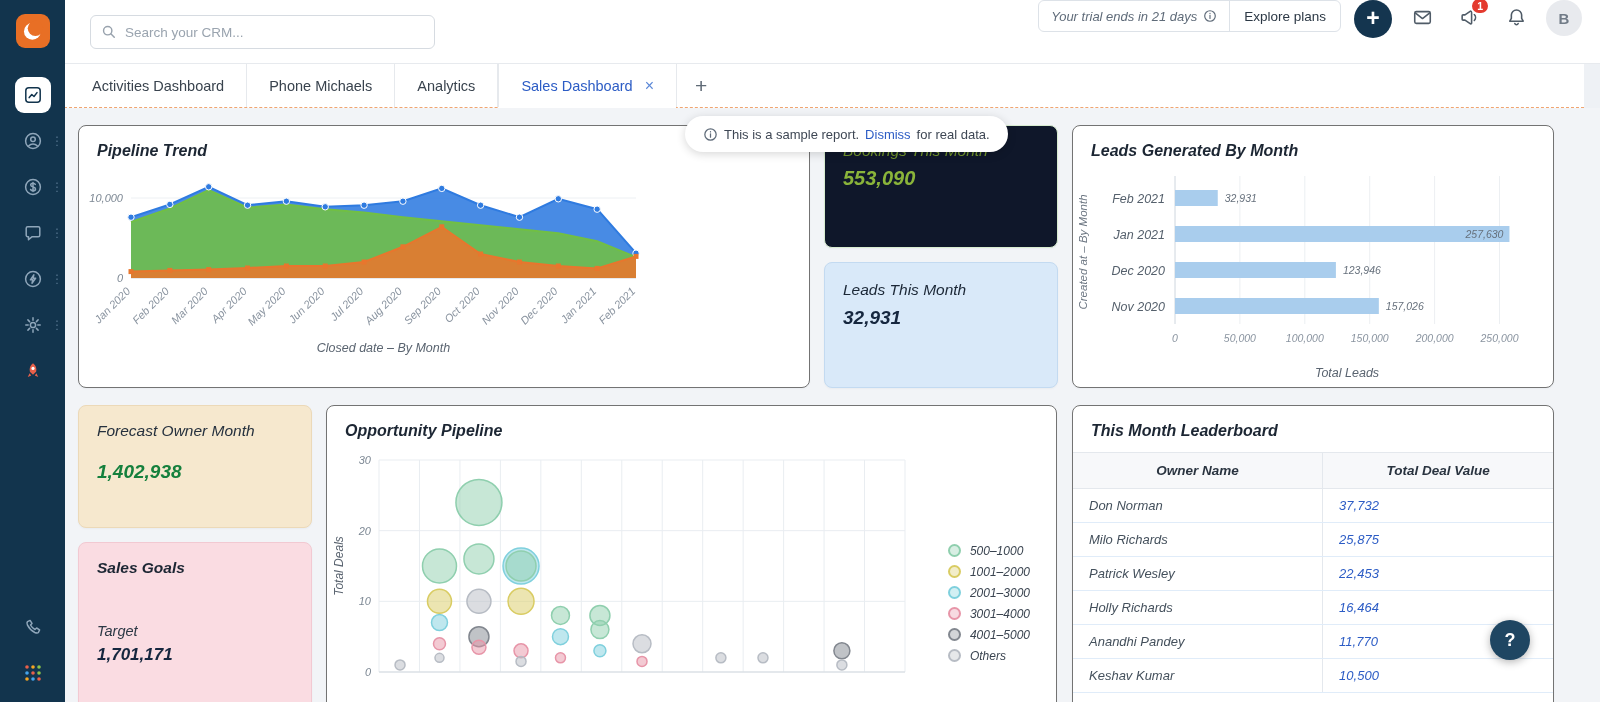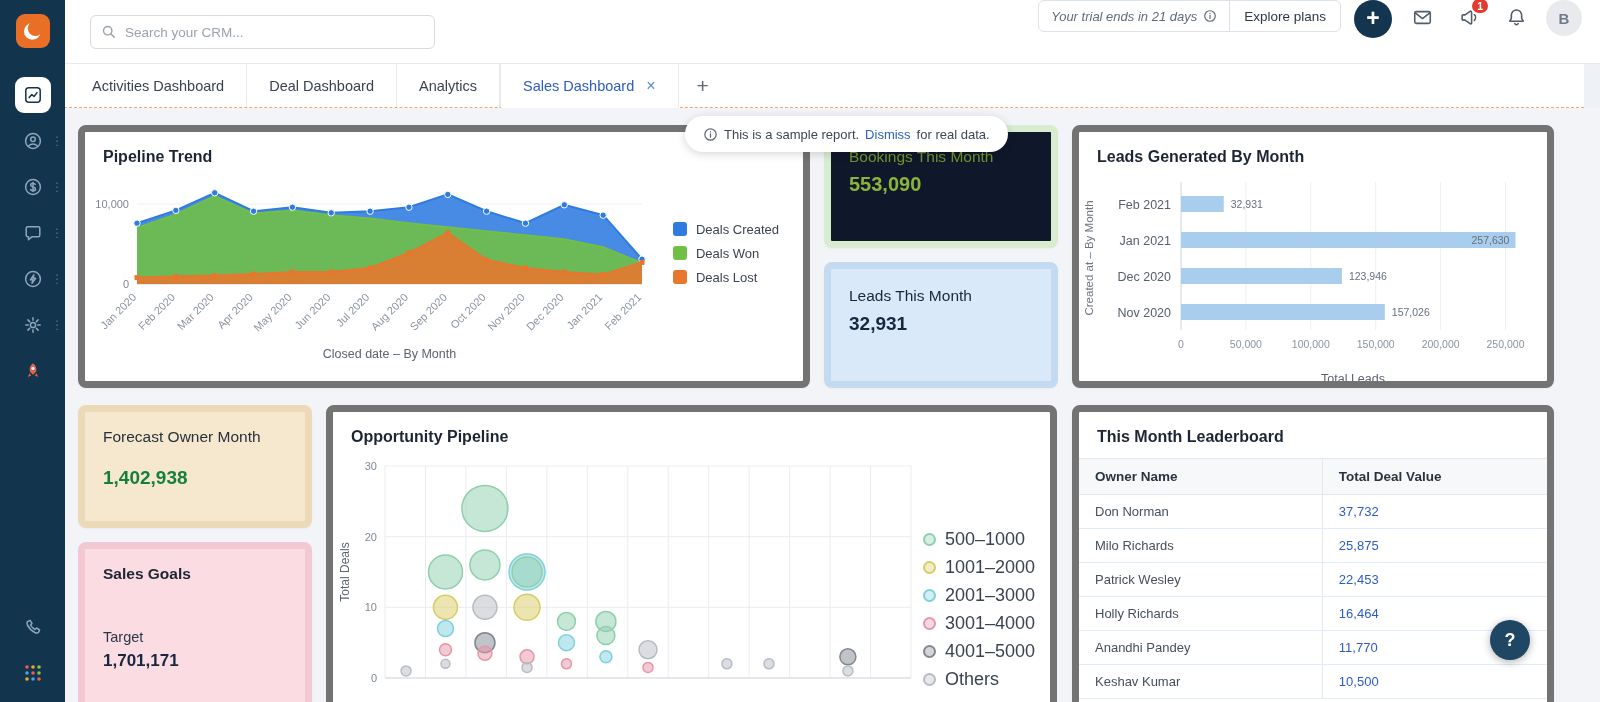--- a/index.html
+++ b/index.html
@@ -33,21 +33,21 @@
   
   .tabbar { position:absolute; left:49px; top:64px; width:1535px; height:44px; background:#fff; border-bottom:1px dashed #f0a571; z-index:25; display:flex; align-items:stretch; padding-left:21px; }
   .tab { position:relative; display:flex; align-items:center; padding:0 22px; font-size:14.5px; color:#39434e; border-right:1px solid #e6e9ed; cursor:pointer; white-space:nowrap; }
   .tab.active { color:#2c5cc5; border-left:1px solid #e6e9ed; background:#fff; }
   .tab.active::after { content:''; position:absolute; left:0; right:0; bottom:-1px; height:1px; background:#fff; }
   .tab-close { margin-left:12px; font-size:16px; color:#5b87d7; cursor:pointer; line-height:1; }
   .tab-add { display:flex; align-items:center; padding:0 18px; font-size:21px; color:#5f6a76; cursor:pointer; }
 
   
   main { position:absolute; left:65px; top:108px; width:1535px; height:594px; background:#f2f4f7; }
-  .card { position:absolute; background:#fff; border:7px solid #737373; border-radius:8px; box-shadow:0 1px 2px rgba(24,50,71,.04); overflow:hidden; }
+  .card { position:absolute; background:#fff; border:1px solid #737373; border-radius:8px; box-shadow:0 1px 2px rgba(24,50,71,.04); overflow:hidden;font-style:italic; }
   .card-title { font-size:16px; font-weight:bold; color:#1c2633; padding:16px 18px 6px; }
 
   .banner { position:absolute; left:620px; top:8px; height:36px; background:#fff; border-radius:20px; box-shadow:0 2px 10px rgba(0,0,0,.16); display:flex; align-items:center; gap:6px; padding:0 18px; font-size:13px; color:#3e4754; z-index:50; white-space:nowrap; }
   .banner a { color:#2c5cc5; text-decoration:none; cursor:pointer; }
 
   .card.pipeline { left:13px; top:17px; width:732px; height:263px; }
   .chart-row { display:flex; align-items:center; }
   .legend-col { display:flex; flex-direction:column; gap:9px; margin:0 24px 30px auto; }
   .legend-item { display:flex; align-items:center; gap:9px; font-size:13px; color:#3a4450; white-space:nowrap; }
   .legend-swatch { width:14px; height:14px; border-radius:3px; flex:none; }
@@ -65,25 +65,25 @@
   .card.forecast { left:13px; top:297px; width:234px; height:123px; background:#f6e8ce; border-color:#ecd9b8; padding:16px 18px; }
   .card.forecast .t { font-size:15.5px; color:#26313e; }
   .card.forecast .v { font-size:19px; font-weight:bold; color:#15803d; margin-top:21px; }
   .card.goals { left:13px; top:434px; width:234px; height:170px; background:#fadce2; border-color:#f2c9d2; padding:16px 18px; }
   .card.goals .t { font-size:15.5px; font-weight:bold; color:#1c2633; }
   .card.goals .lbl { font-size:14.5px; color:#2c3845; margin-top:46px; }
   .card.goals .v { font-size:17px; font-weight:bold; color:#16273f; margin-top:6px; }
 
   .card.opportunity { left:261px; top:297px; width:731px; height:310px; }
   .opp-legend { margin:56px 26px 0 auto; gap:7px; display:flex; flex-direction:column; }
-  .opp-legend .legend-item { font-size:18px; }
+  .opp-legend .legend-item { font-size:12px; }
 
   .card.leaderboard { left:1007px; top:297px; width:482px; height:310px; }
   .lb-table { width:100%; border-collapse:collapse; margin-top:6px; font-size:13px; }
-  .lb-table th { text-align:left; background:#f7f8fa; border-top:1px solid #e4e8ed; border-bottom:1px solid #e4e8ed; padding:10px 16px; font-size:13.5px; color:#2a3440; }
+  .lb-table th { text-align:center; background:#f7f8fa; border-top:1px solid #e4e8ed; border-bottom:1px solid #e4e8ed; padding:10px 16px; font-size:13.5px; color:#2a3440; }
   .lb-table th + th, .lb-table td + td { border-left:1px solid #e4e8ed; }
   .lb-table td { padding:9px 16px; border-bottom:1px solid #e0ecf9; color:#44505c; }
   .lb-table td.val { color:#2c5cc5; }
 
   .help-btn { position:absolute; left:1425px; top:512px; width:40px; height:40px; border-radius:50%; background:#1f4662; color:#fff; font-size:18px; font-weight:bold; display:flex; align-items:center; justify-content:center; box-shadow:0 2px 8px rgba(0,0,0,.3); cursor:pointer; z-index:45; }
 
   svg { display:block; }
   text { font-family:"Liberation Sans", sans-serif; }
 </style>
 </head>
@@ -232,21 +232,21 @@
     <div class="avatar">B</div>
   </div>
 </header>
 
 <div class="tabbar">
   <div style="display:flex;align-items:stretch;" id="tabs">
       <div class="tab">
         <span>Activities Dashboard</span>
       </div>
       <div class="tab">
-        <span>Deal Dashboard</span>
+        <span>Phone Michaels</span>
       </div>
       <div class="tab">
         <span>Analytics</span>
       </div>
       <div class="tab active">
         <span>Sales Dashboard</span>
         <span class="tab-close">×</span>
       </div>
     </div>
   <div class="tab-add">+</div>
@@ -319,34 +319,20 @@
             <text transform="translate(323.9230769230769,126) rotate(-45)" text-anchor="end" font-size="11" fill="#8a94a0">Aug 2020</text>
             <text transform="translate(362.7692307692308,126) rotate(-45)" text-anchor="end" font-size="11" fill="#8a94a0">Sep 2020</text>
             <text transform="translate(401.61538461538464,126) rotate(-45)" text-anchor="end" font-size="11" fill="#8a94a0">Oct 2020</text>
             <text transform="translate(440.46153846153845,126) rotate(-45)" text-anchor="end" font-size="11" fill="#8a94a0">Nov 2020</text>
             <text transform="translate(479.3076923076923,126) rotate(-45)" text-anchor="end" font-size="11" fill="#8a94a0">Dec 2020</text>
             <text transform="translate(518.1538461538462,126) rotate(-45)" text-anchor="end" font-size="11" fill="#8a94a0">Jan 2021</text>
             <text transform="translate(557,126) rotate(-45)" text-anchor="end" font-size="11" fill="#8a94a0">Feb 2021</text>
             <text x="304.5" y="186" text-anchor="middle" font-size="12.5" fill="#5a6470">Closed date – By Month</text>
           </svg>
         </div>
-      <div id="pipeline-legend" class="legend-col">
-          <div class="legend-item">
-            <span class="legend-swatch" style="background:#2f7be0"></span>
-            <span>Deals Created</span>
-          </div>
-          <div class="legend-item">
-            <span class="legend-swatch" style="background:#71bf44"></span>
-            <span>Deals Won</span>
-          </div>
-          <div class="legend-item">
-            <span class="legend-swatch" style="background:#e8762d"></span>
-            <span>Deals Lost</span>
-          </div>
-        </div>
     </div>
   </section>
 
   <section class="card bookings">
     <div class="t">Bookings This Month</div>
     <div class="v">553,090</div>
   </section>
 
   <section class="card leadsm">
     <div class="t">Leads This Month</div>

